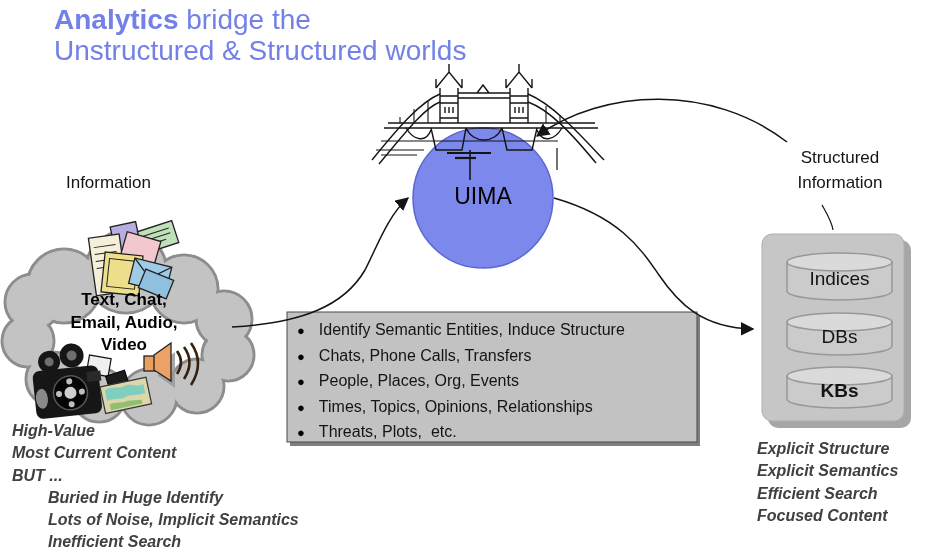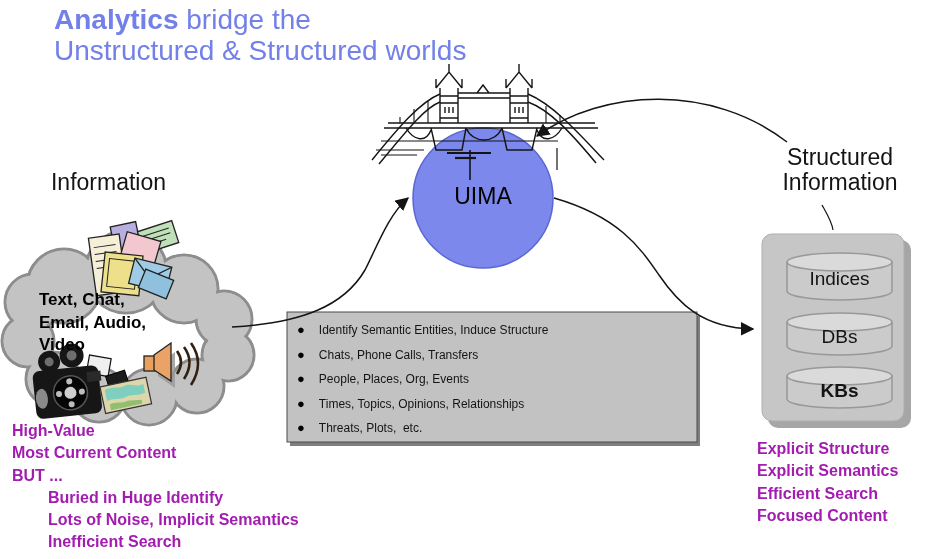--- a/index.html
+++ b/index.html
@@ -5,32 +5,32 @@
   html,body{margin:0;padding:0;background:#fff;}
   .slide{
     position:relative;width:930px;height:559px;background:#ffffff;
     font-family:"Liberation Sans",sans-serif;overflow:hidden;
   }
   .abs{position:absolute;}
   svg.canvas{position:absolute;left:0;top:0;}
   .title{left:54px;top:4px;width:876px;text-align:left;
     font-size:28px;line-height:31px;color:#7380e8;font-weight:400;}
   .title .emph{font-weight:700;}
-  .heading{font-size:23px;line-height:25px;color:#141414;text-align:center;}
-  .cloud-text{left:39px;top:289px;width:170px;
+  .heading{font-size:17px;line-height:25px;color:#141414;text-align:center;}
+  .cloud-text{left:39px;top:289px;width:170px;text-align:center;
     font-size:17px;line-height:22.5px;font-weight:700;color:#000;}
   .uima-label{left:423px;top:183px;width:120px;text-align:center;
     font-size:23px;color:#000;}
   .store-label{left:787px;width:105px;height:24px;text-align:center;
     font-size:19px;color:#141414;}
   .bullets{left:287px;top:312px;width:410px;height:130px;padding:6px 0 0 10px;box-sizing:border-box;}
   .bullets .row{display:flex;align-items:baseline;gap:14px;line-height:24.5px;}
   .bullets .glyph{font-size:13px;color:#000;}
-  .bullets .btxt{font-size:12px;color:#141414;white-space:pre;}
-  .notes{font-size:16px;line-height:22.3px;font-weight:700;color:#a21caf;}
+  .bullets .btxt{font-size:16px;color:#141414;white-space:pre;}
+  .notes{font-size:16px;line-height:22.3px;font-weight:700;font-style:italic;color:#404040;}
   .notes .indent{margin-left:36px;}
   .left-notes{left:12px;top:420px;width:360px;}
   .right-notes{left:757px;top:438px;width:175px;}
 </style>
 </head>
 <body>
 
 <div class="slide">
 
 <svg class="canvas" width="930" height="559" viewBox="0 0 930 559">

